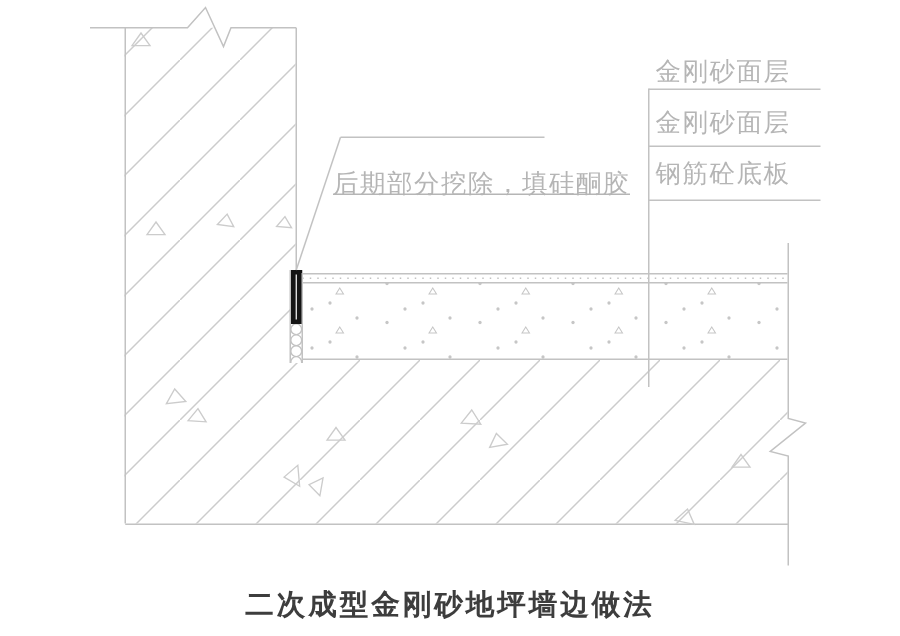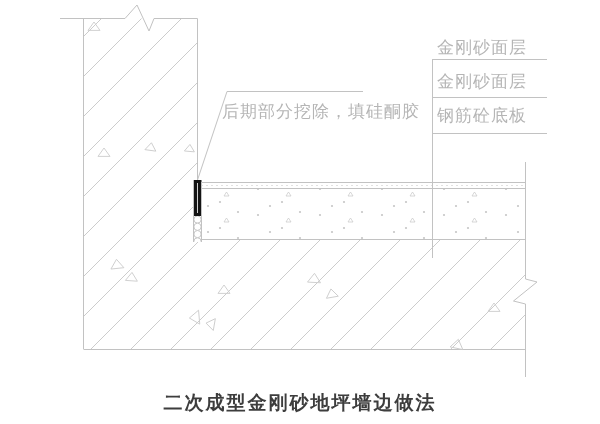--- a/index.html
+++ b/index.html
@@ -125,20 +125,20 @@
         <path d="M0,8.4 L6.0,0 L12,8.4 Z" transform="translate(218,285) rotate(0)" class="tri"></path>
         <path d="M0,9.8 L7.0,0 L14,9.8 Z" transform="translate(190,325) rotate(-95)" class="tri"></path>
         <path d="M0,8.4 L6.0,0 L12,8.4 Z" transform="translate(205,329) rotate(-80)" class="tri"></path>
         <path d="M0,9.1 L6.5,0 L13,9.1 Z" transform="translate(308,273) rotate(3)" class="tri"></path>
         <path d="M0,8.4 L6.0,0 L12,8.4 Z" transform="translate(325,290) rotate(-10)" class="tri"></path>
         <path d="M0,9.1 L6.5,0 L13,9.1 Z" transform="translate(452,338) rotate(12)" class="tri"></path>
         <path d="M0,8.4 L6.0,0 L12,8.4 Z" transform="translate(488,303) rotate(0)" class="tri"></path>
       </g>
   </svg>
 
-  <div class="lbl" style="left:222px;top:102px;">后期部分挖除，填硅酮胶</div>
+  <div class="lbl" style="left:222px;top:113px;text-decoration:underline;">后期部分挖除，填硅酮胶</div>
 
   <div class="lbl" style="left:437px;top:38px;">金刚砂面层</div>
   <div class="lbl" style="left:437px;top:72px;">金刚砂面层</div>
   <div class="lbl" style="left:437px;top:106px;text-align:right;">钢筋砼底板</div>
 
   <div class="title">二次成型金刚砂地坪墙边做法</div>
 </div>
 
 </body></html>

